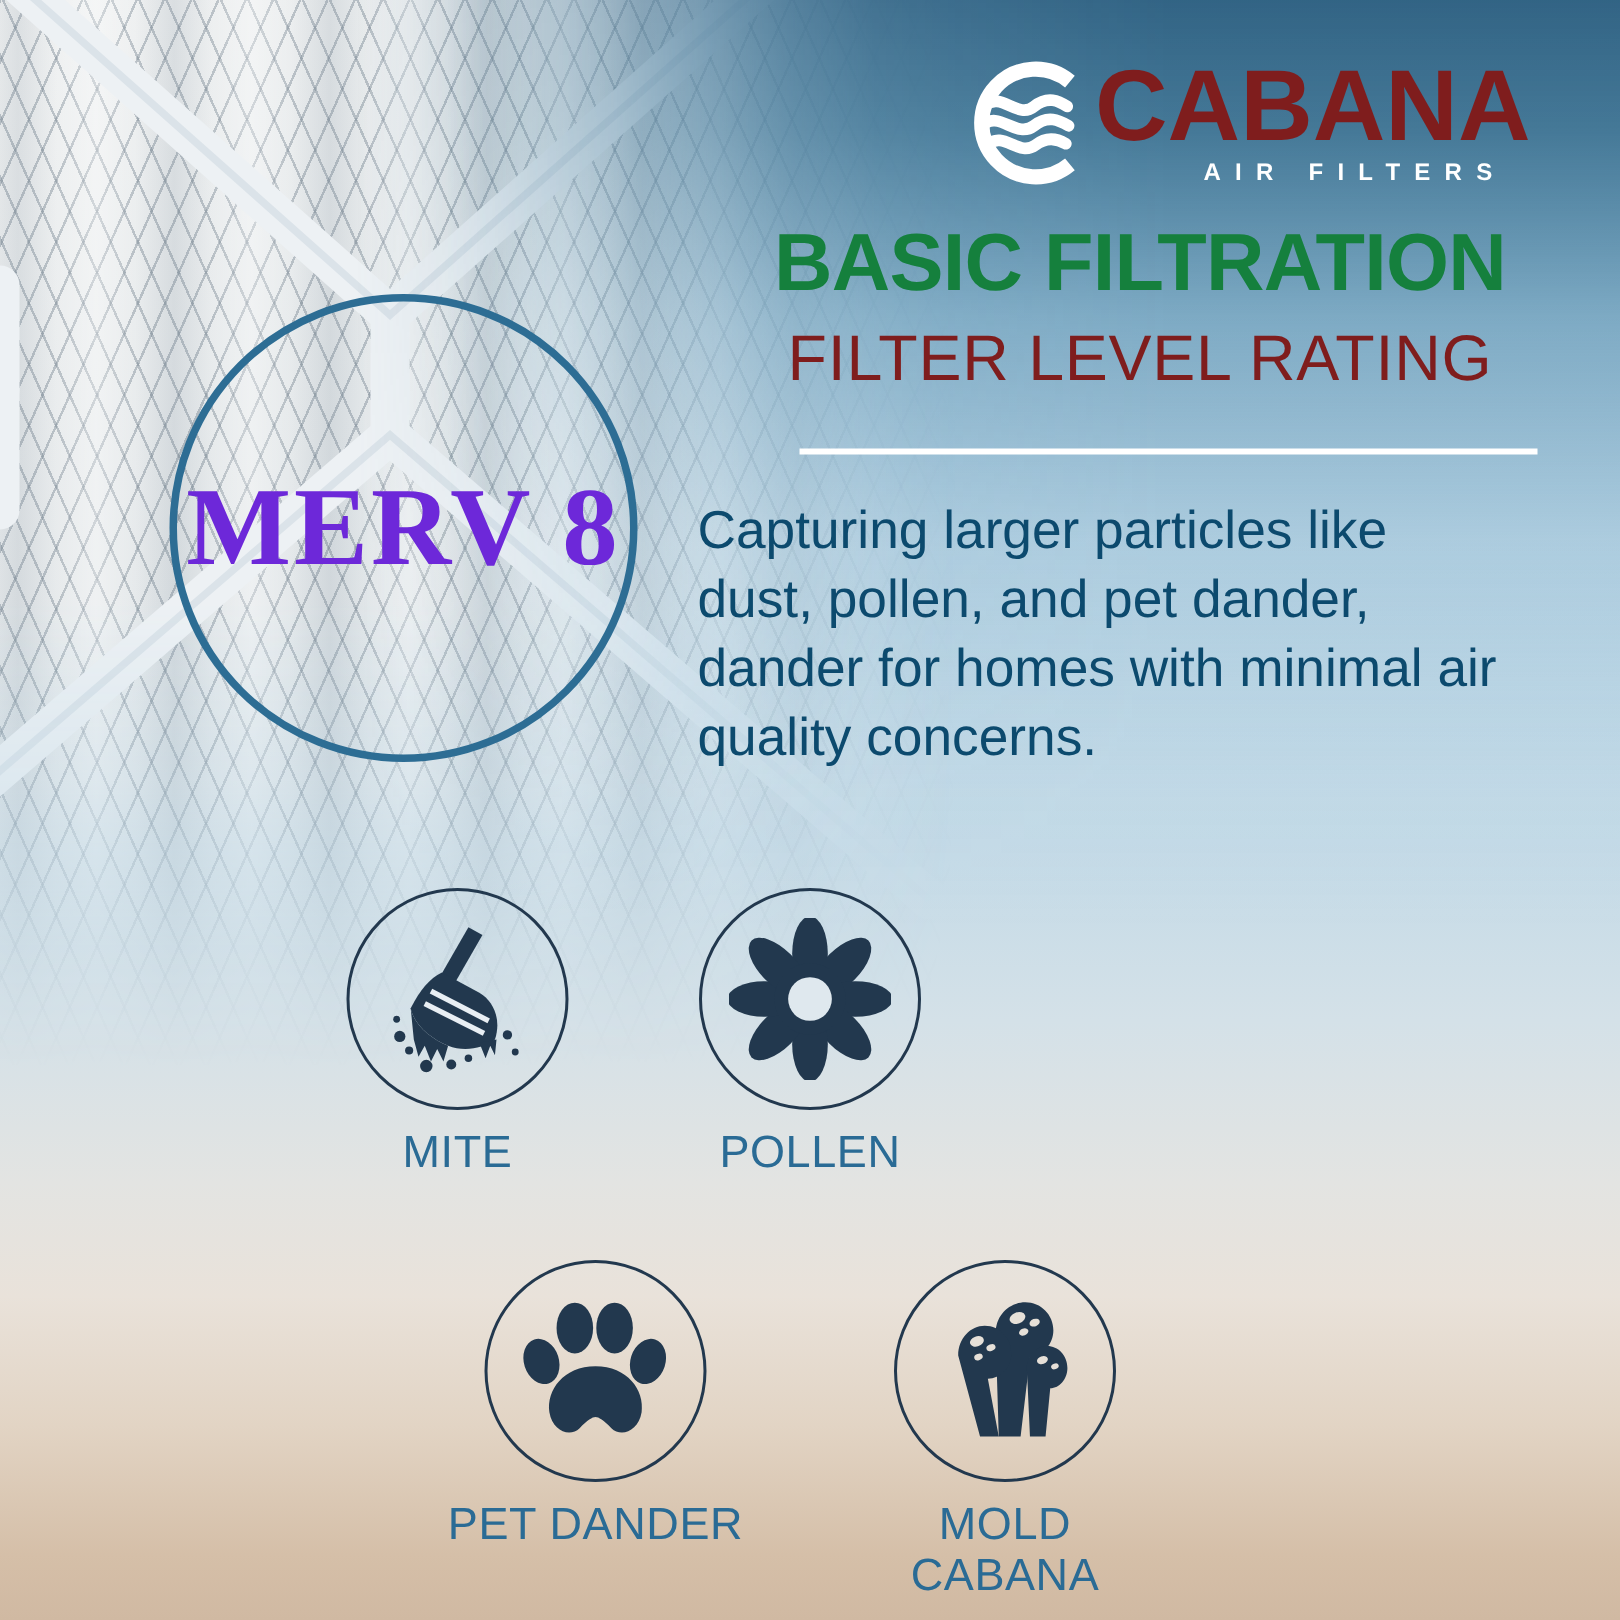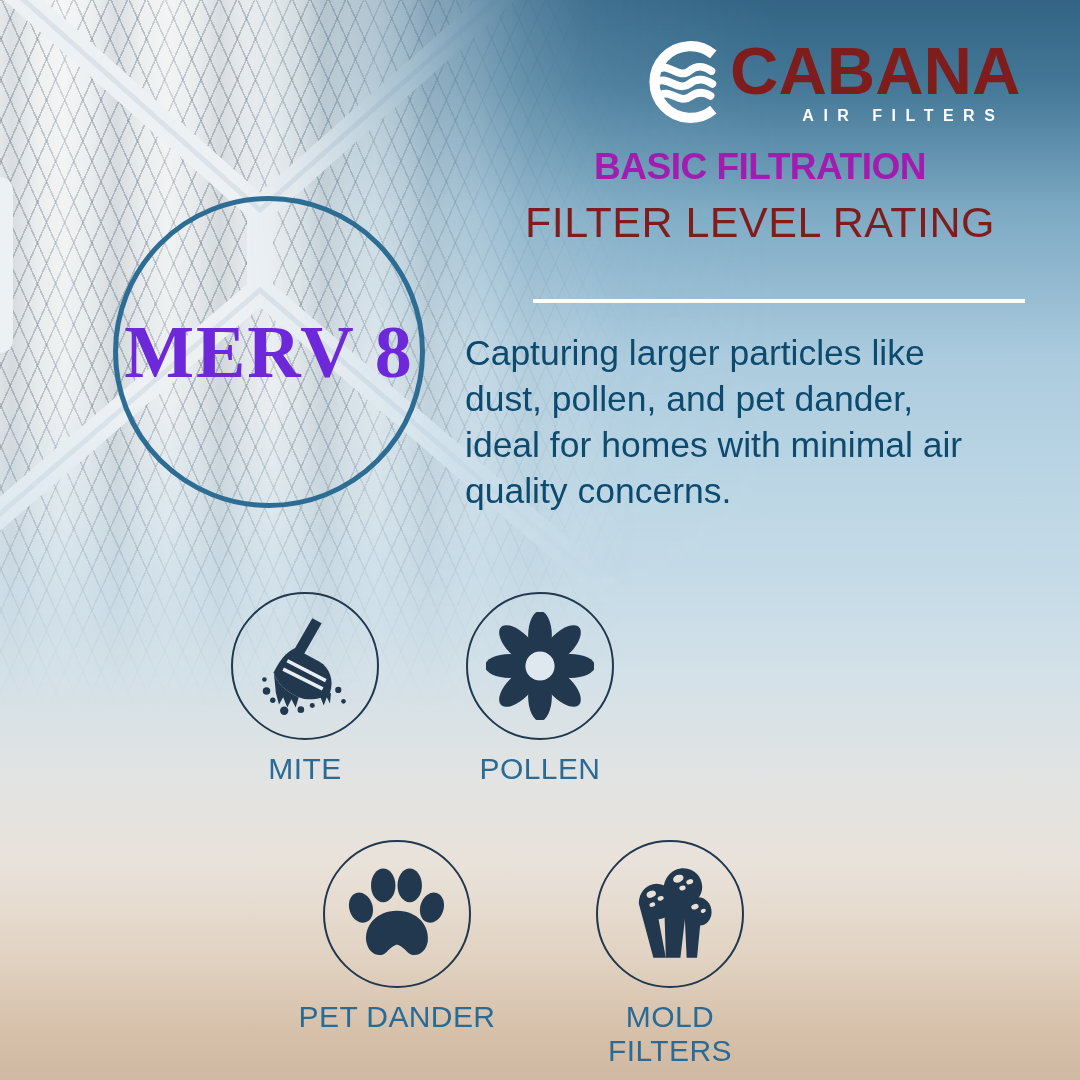--- a/index.html
+++ b/index.html
@@ -154,23 +154,23 @@
   }
 
   
   .heading-block {
     position: absolute;
     left: 470px; top: 148px;
     width: 580px;
     text-align: center;
   }
   .headline {
-    font-size: 37px;
+    font-size: 54px;
     font-weight: 700;
-    color: #a21caf;
+    color: #15803d;
     letter-spacing: -0.5px;
     line-height: 1.0;
     font-family: "Liberation Sans", sans-serif;
   }
   .subhead {
     margin-top: 16px;
     font-size: 43px;
     font-weight: 300;
     color: #7f1d1d;
     letter-spacing: 0.5px;
@@ -264,21 +264,21 @@
 
   <div class="heading-block">
     <div class="headline">BASIC FILTRATION</div>
     <div class="subhead">FILTER LEVEL RATING</div>
   </div>
   <div class="divider"></div>
 
   <div class="description">
     <div>Capturing larger particles like</div>
     <div>dust, pollen, and pet dander,</div>
-    <div>ideal for homes with minimal air</div>
+    <div>dander for homes with minimal air</div>
     <div>quality concerns.</div>
   </div>
 
   <div class="icon-item" style="left:205px; top:592px;">
     <div class="icon-circle">
       <svg width="104" height="104" viewBox="0 0 100 100">
         <g fill="#22384e">
           <path d="M 57 4 L 66 9 L 47 42 L 38 37 Z"></path>
           <path d="M 40 33 L 64 46 C 74 52, 78 64, 74 76 C 66 82, 54 84, 44 80 C 32 75, 22 66, 20 56 C 26 44, 32 37, 40 33 Z"></path>
           <path d="M 20 56 C 22 66, 32 75, 44 80 L 41 90 L 37 82 L 33 90 L 29 80 L 25 87 L 22 76 Z"></path>
@@ -370,16 +370,16 @@
           <ellipse cx="69" cy="19" rx="3.4" ry="2.4" transform="rotate(-20 69 19)"></ellipse>
           <ellipse cx="62" cy="25" rx="3.1" ry="2.2" transform="rotate(-20 62 25)"></ellipse>
           <ellipse cx="32" cy="31" rx="4.6" ry="3.2" transform="rotate(-20 32 31)"></ellipse>
           <ellipse cx="41" cy="35" rx="3" ry="2.1" transform="rotate(-20 41 35)"></ellipse>
           <ellipse cx="33" cy="41" rx="2.8" ry="2" transform="rotate(-20 33 41)"></ellipse>
           <ellipse cx="74" cy="43" rx="3.6" ry="2.5" transform="rotate(-20 74 43)"></ellipse>
           <ellipse cx="82" cy="47" rx="2.5" ry="1.8" transform="rotate(-20 82 47)"></ellipse>
         </g>
       </svg>
     </div>
-    <div class="icon-label">MOLD FILTERS</div>
+    <div class="icon-label">MOLD CABANA</div>
   </div>
 
 </div>
 
 </body></html>

